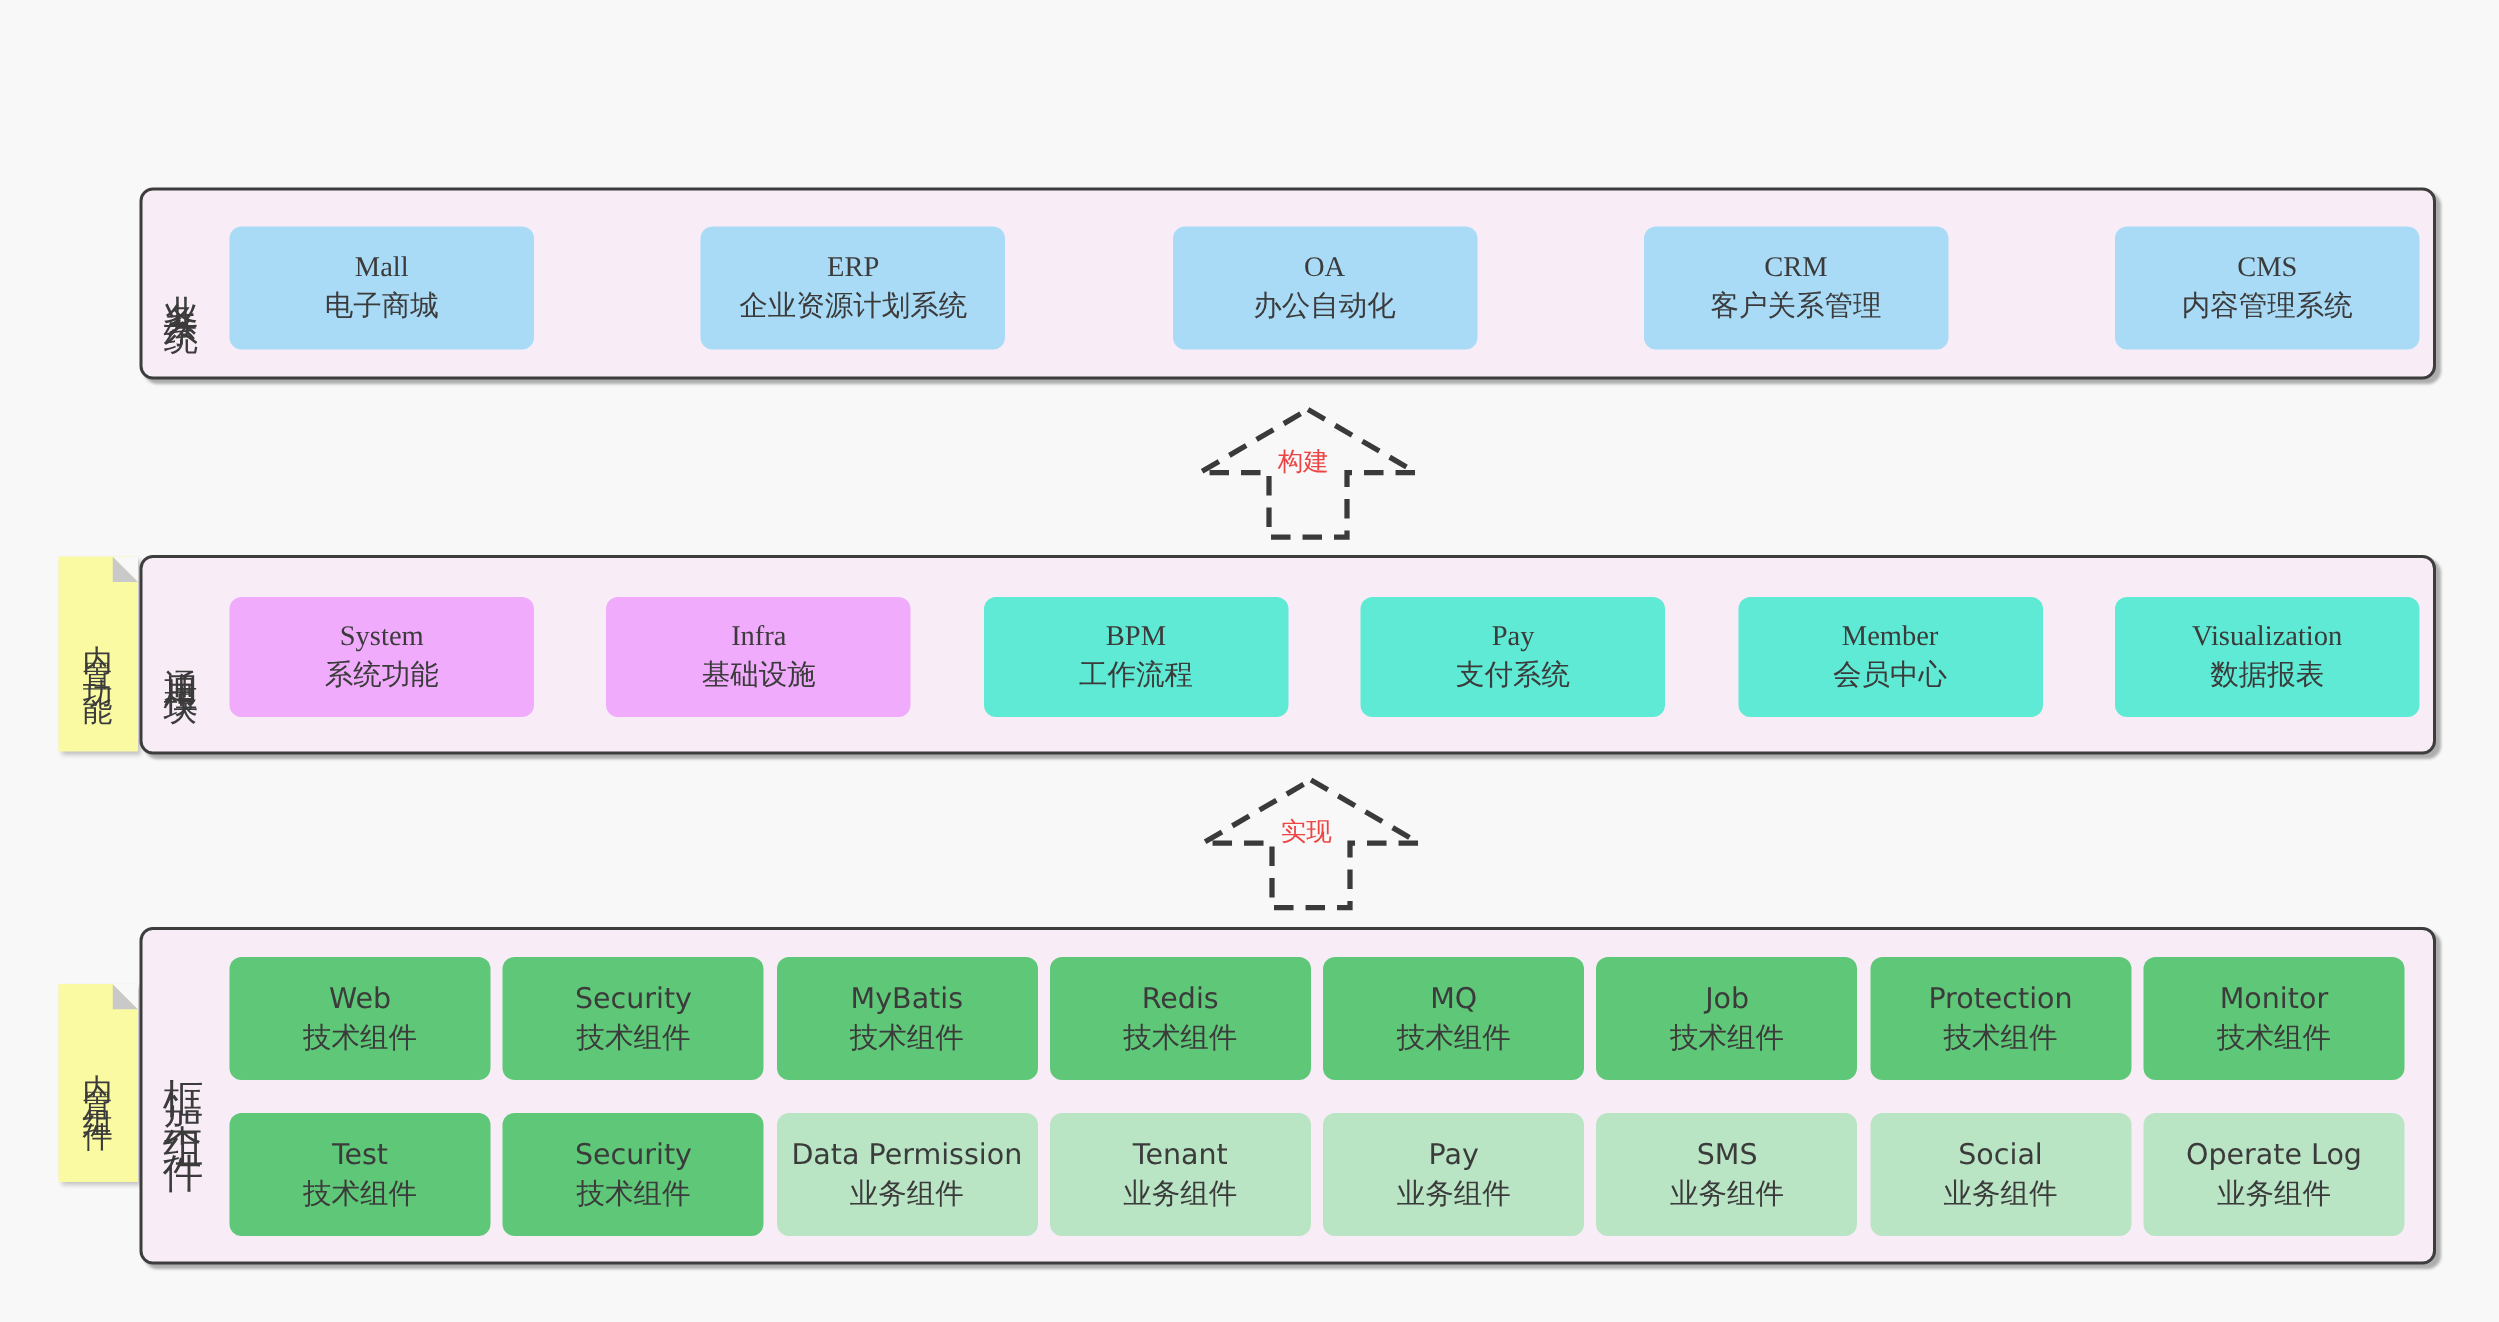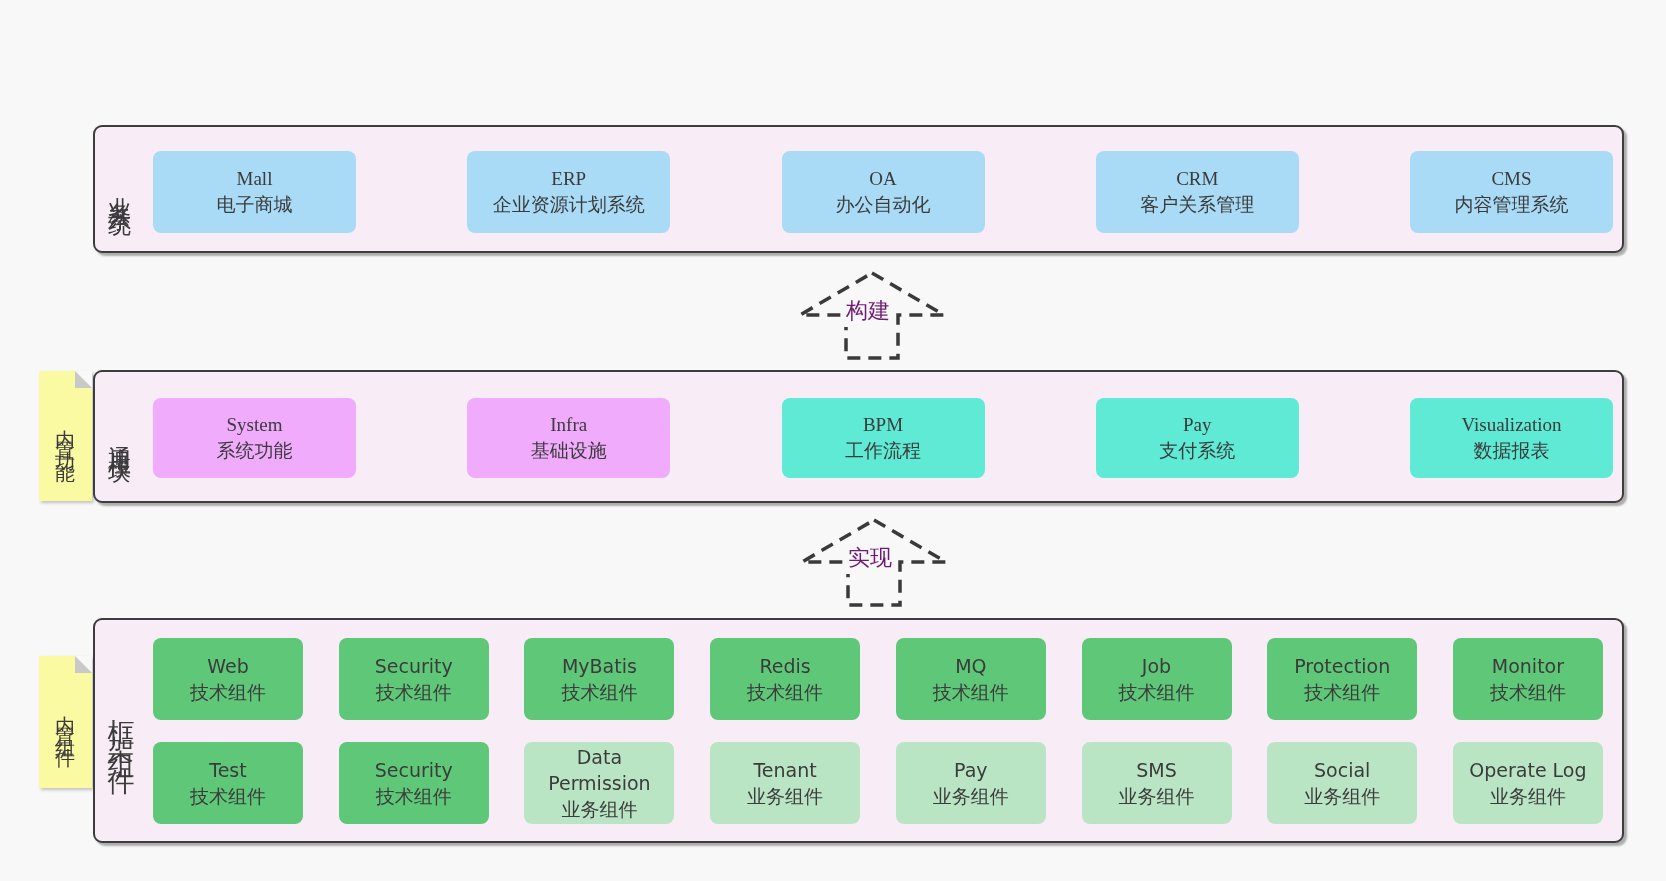--- a/index.html
+++ b/index.html
@@ -33,21 +33,21 @@
   .band-bottom .rows{position:absolute;left:58px;top:18px;width:1450px;
     display:flex;flex-direction:column;gap:22px;}
   .band-bottom .row{position:static;width:1450px;}
   .bx{
     border-radius:8px;display:flex;flex-direction:column;align-items:center;
     justify-content:center;text-align:center;font-size:19px;line-height:26px;
     color:#3b3b3b;box-sizing:border-box;padding:0 10px;
   }
   .w6{width:203px;height:82px;font-family:Liberation Serif, serif;}
   .band-middle .w6{height:80px;}
-  .w8{width:150px;height:82px;}
+  .w8{width:174px;height:82px;}
   .blue{background:#a9dbf6;}
   .red{background:#f0abfc;}
   .pink{background:#5eead4;}
   .green{background:#5fc878;}
   .lgreen{background:#b9e5c5;}
   
   .note{
     position:absolute;left:39px;width:53px;background:#fafaa2;
     box-shadow:2px 2px 3px rgba(0,0,0,0.22);
   }
@@ -59,21 +59,21 @@
     writing-mode:vertical-rl;text-orientation:upright;
     font-size:20px;letter-spacing:11px;line-height:1;color:#3b3b3b;white-space:nowrap;
   }
   
   .arrow{position:absolute;width:156px;height:92px;}
   .arrow-1{left:794px;top:269px;}
   .arrow-2{left:796px;top:516px;}
   .arrow svg{position:absolute;left:0;top:0;}
   .arrow-label{
     position:absolute;left:50%;top:26px;transform:translateX(-58%);
-    background:#f8f8f8;padding:1px 3px;font-size:22px;color:#701a75;white-space:nowrap;
+    background:#f8f8f8;padding:1px 3px;font-size:17px;color:#ef4444;white-space:nowrap;
   }
 </style>
 </head>
 <body>
 
 <div class="canvas">
 
   <div class="note note-mid">
     <svg class="note-fold" width="17" height="17" viewBox="0 0 17 17">
       <path d="M0 0 L17 0 L17 17 Z" fill="#f8f8f8"></path>
@@ -136,20 +136,24 @@
       </div>
       <div class="bx w6 pink">
         <span>BPM</span>
         <span>工作流程</span>
       </div>
       <div class="bx w6 pink">
         <span>Pay</span>
         <span>支付系统</span>
       </div>
       <div class="bx w6 pink">
+        <span>Member</span>
+        <span>会员中心</span>
+      </div>
+      <div class="bx w6 pink">
         <span>Visualization</span>
         <span>数据报表</span>
       </div>
     </div>
   </div>
 
   <div class="arrow arrow-2">
     <svg width="156" height="92" viewBox="0 0 156 92">
       <path d="M78 4 L150 46 L104 46 L104 89 L52 89 L52 46 L6 46 Z" fill="none" stroke="#3a3a3a" stroke-width="3.5" stroke-dasharray="13 8"></path>
     </svg>

